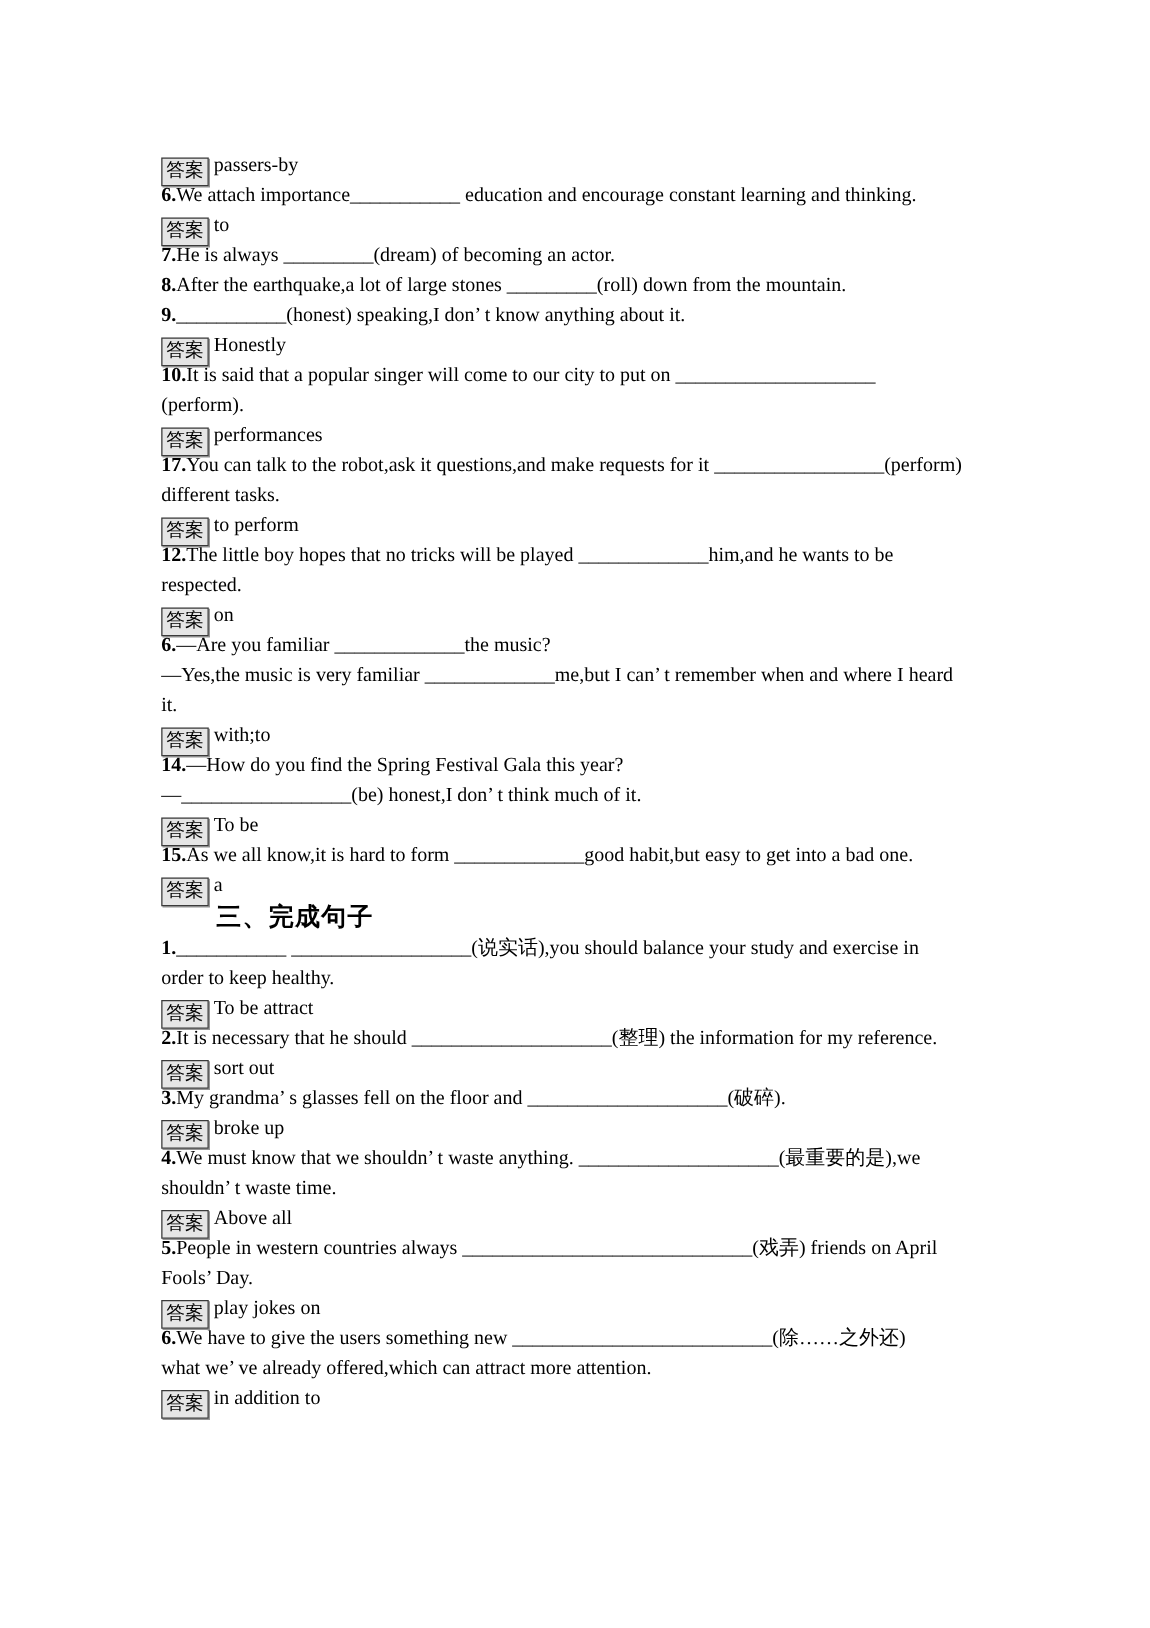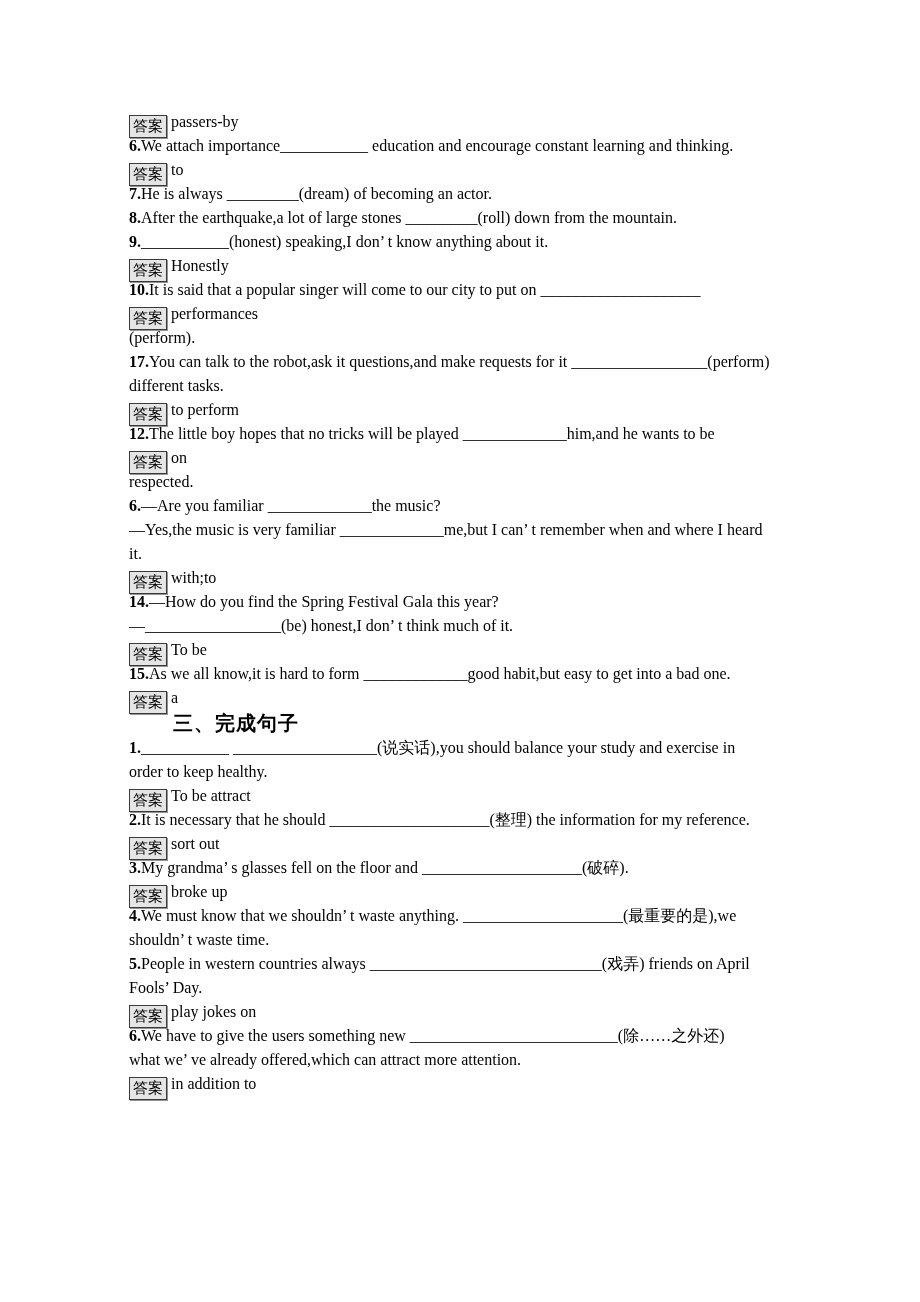--- a/index.html
+++ b/index.html
@@ -16,21 +16,21 @@
   body {
     width: 920px;
     height: 1302px;
     position: relative;
     font-family: "Liberation Serif", "DejaVu Serif", serif;
     color: var(--text_color);
   }
   .content {
     position: absolute;
     left: 129px;
-    top: 110px;
+    top: 121px;
     width: 700px;
   }
   .row {
     height: 24px;
     line-height: 24px;
     font-size: 16px;
     white-space: nowrap;
   }
   .row.q .qnum {
     font-weight: bold;
@@ -63,46 +63,47 @@
 
 <div class="content">
     <div class="row ans"><span class="ansbox">答案</span><span class="anstext">passers-by</span></div>
     <div class="row q"><b class="qnum">6.</b><span>We attach importance___________ education and encourage constant learning and thinking.</span></div>
     <div class="row ans"><span class="ansbox">答案</span><span class="anstext">to</span></div>
     <div class="row q"><b class="qnum">7.</b><span>He is always _________(dream) of becoming an actor.</span></div>
     <div class="row q"><b class="qnum">8.</b><span>After the earthquake,a lot of large stones _________(roll) down from the mountain.</span></div>
     <div class="row q"><b class="qnum">9.</b><span>___________(honest) speaking,I don’ t know anything about it.</span></div>
     <div class="row ans"><span class="ansbox">答案</span><span class="anstext">Honestly</span></div>
     <div class="row q"><b class="qnum">10.</b><span>It is said that a popular singer will come to our city to put on ____________________</span></div>
+    <div class="row cont"><span>(perform).</span></div>
     <div class="row ans"><span class="ansbox">答案</span><span class="anstext">performances</span></div>
-    <div class="row cont"><span>(perform).</span></div>
     <div class="row q"><b class="qnum">17.</b><span>You can talk to the robot,ask it questions,and make requests for it _________________(perform)</span></div>
     <div class="row cont"><span>different tasks.</span></div>
     <div class="row ans"><span class="ansbox">答案</span><span class="anstext">to perform</span></div>
     <div class="row q"><b class="qnum">12.</b><span>The little boy hopes that no tricks will be played _____________him,and he wants to be</span></div>
+    <div class="row cont"><span>respected.</span></div>
     <div class="row ans"><span class="ansbox">答案</span><span class="anstext">on</span></div>
-    <div class="row cont"><span>respected.</span></div>
     <div class="row q"><b class="qnum">6.</b><span>—Are you familiar _____________the music?</span></div>
     <div class="row cont"><span>—Yes,the music is very familiar _____________me,but I can’ t remember when and where I heard</span></div>
     <div class="row cont"><span>it.</span></div>
     <div class="row ans"><span class="ansbox">答案</span><span class="anstext">with;to</span></div>
     <div class="row q"><b class="qnum">14.</b><span>—How do you find the Spring Festival Gala this year?</span></div>
     <div class="row cont"><span>—_________________(be) honest,I don’ t think much of it.</span></div>
     <div class="row ans"><span class="ansbox">答案</span><span class="anstext">To be</span></div>
     <div class="row q"><b class="qnum">15.</b><span>As we all know,it is hard to form _____________good habit,but easy to get into a bad one.</span></div>
     <div class="row ans"><span class="ansbox">答案</span><span class="anstext">a</span></div>
     <div class="row h">三、完成句子</div>
     <div class="row q"><b class="qnum">1.</b><span>___________ __________________(说实话),you should balance your study and exercise in</span></div>
     <div class="row cont"><span>order to keep healthy.</span></div>
     <div class="row ans"><span class="ansbox">答案</span><span class="anstext">To be attract</span></div>
     <div class="row q"><b class="qnum">2.</b><span>It is necessary that he should ____________________(整理) the information for my reference.</span></div>
     <div class="row ans"><span class="ansbox">答案</span><span class="anstext">sort out</span></div>
     <div class="row q"><b class="qnum">3.</b><span>My grandma’ s glasses fell on the floor and ____________________(破碎).</span></div>
     <div class="row ans"><span class="ansbox">答案</span><span class="anstext">broke up</span></div>
     <div class="row q"><b class="qnum">4.</b><span>We must know that we shouldn’ t waste anything. ____________________(最重要的是),we</span></div>
     <div class="row cont"><span>shouldn’ t waste time.</span></div>
+    <div class="row ans"><span class="ansbox">答案</span><span class="anstext">Above all</span></div>
     <div class="row q"><b class="qnum">5.</b><span>People in western countries always _____________________________(戏弄) friends on April</span></div>
     <div class="row cont"><span>Fools’ Day.</span></div>
     <div class="row ans"><span class="ansbox">答案</span><span class="anstext">play jokes on</span></div>
     <div class="row q"><b class="qnum">6.</b><span>We have to give the users something new __________________________(除……之外还)</span></div>
     <div class="row cont"><span>what we’ ve already offered,which can attract more attention.</span></div>
     <div class="row ans"><span class="ansbox">答案</span><span class="anstext">in addition to</span></div>
   </div>
 
 </body></html>

